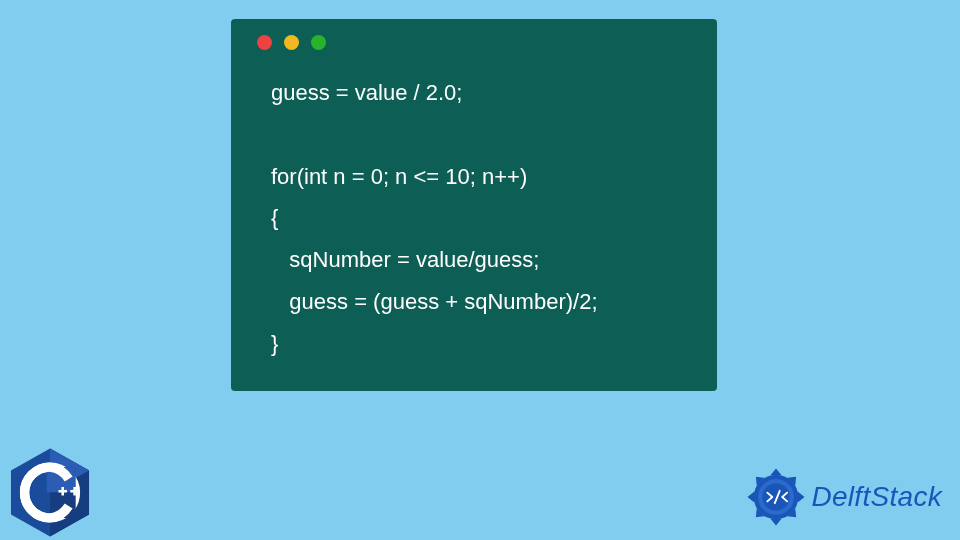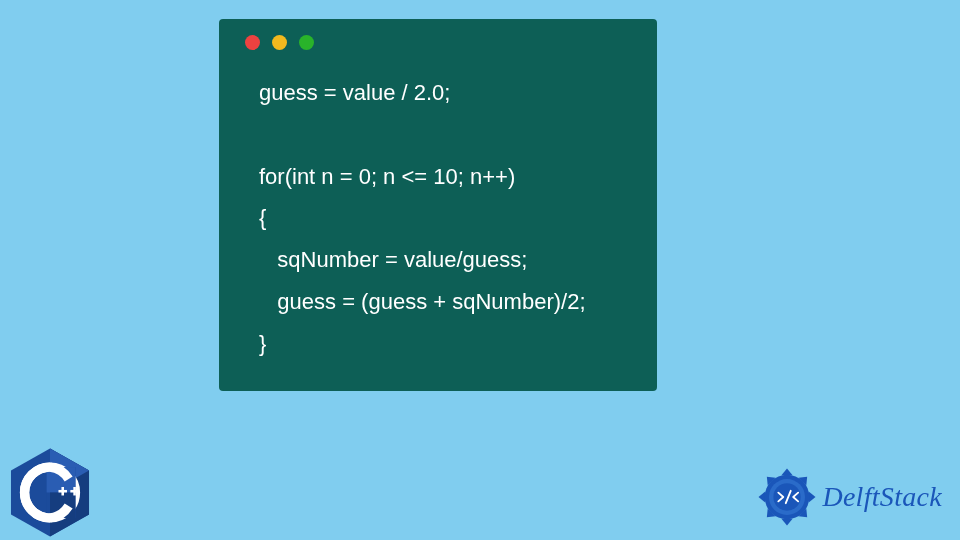--- a/index.html
+++ b/index.html
@@ -6,23 +6,23 @@
   body {
     width: 960px;
     height: 540px;
     background: #80cdef;
     position: relative;
     font-family: Arial, Helvetica, sans-serif;
     overflow: hidden;
   }
   .code-window {
     position: absolute;
-    left: 219px;
+    left: 231px;
     top: 19px;
-    width: 438px;
+    width: 486px;
     background: #0d5f56;
     border-radius: 4px;
     padding: 16px 22px 26px 22px;
   }
   .traffic {
     display: flex;
     gap: 12px;
     margin-bottom: 22px;
     margin-left: 4px;
   }
@@ -56,21 +56,20 @@
     display: flex;
     align-items: center;
     gap: 4px;
   }
   .ds-text {
     font-size: 28px;
     color: #1a56b9;
     font-weight: 500;
     font-style: italic;
     letter-spacing: 0.3px;
-    font-family: Liberation Serif, serif;
   }
   .ds-gear {
     width: 62px;
     height: 62px;
   }
 </style>
 </head>
 <body>
 
 <div class="code-window">

